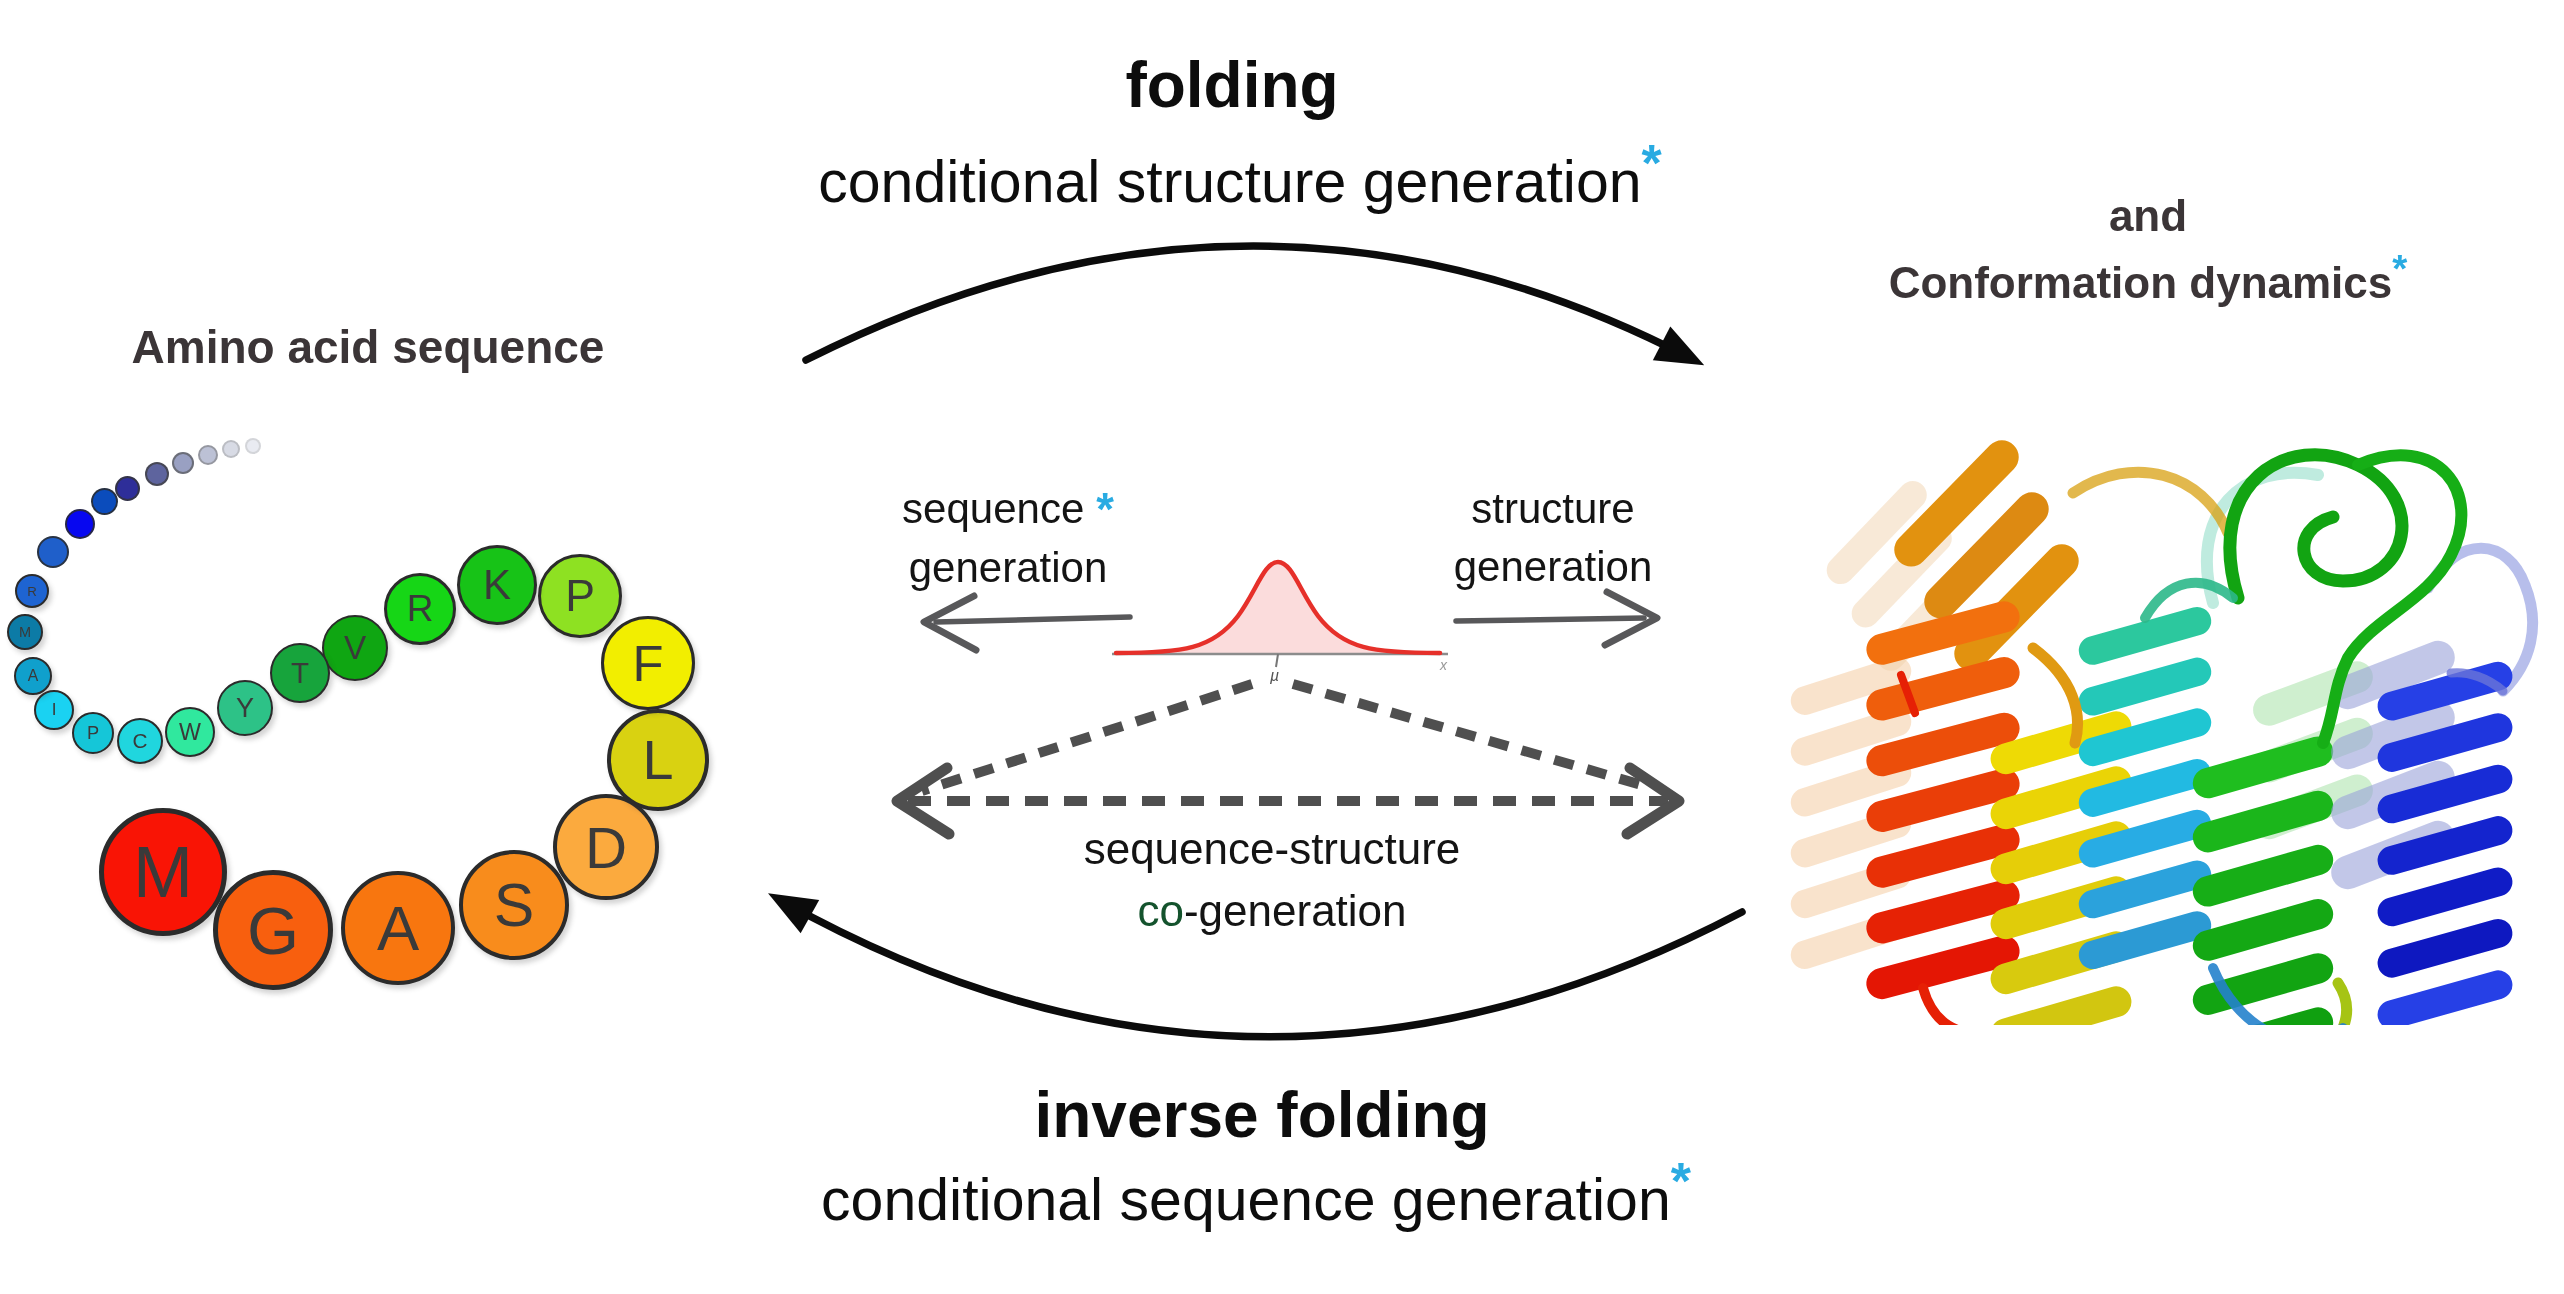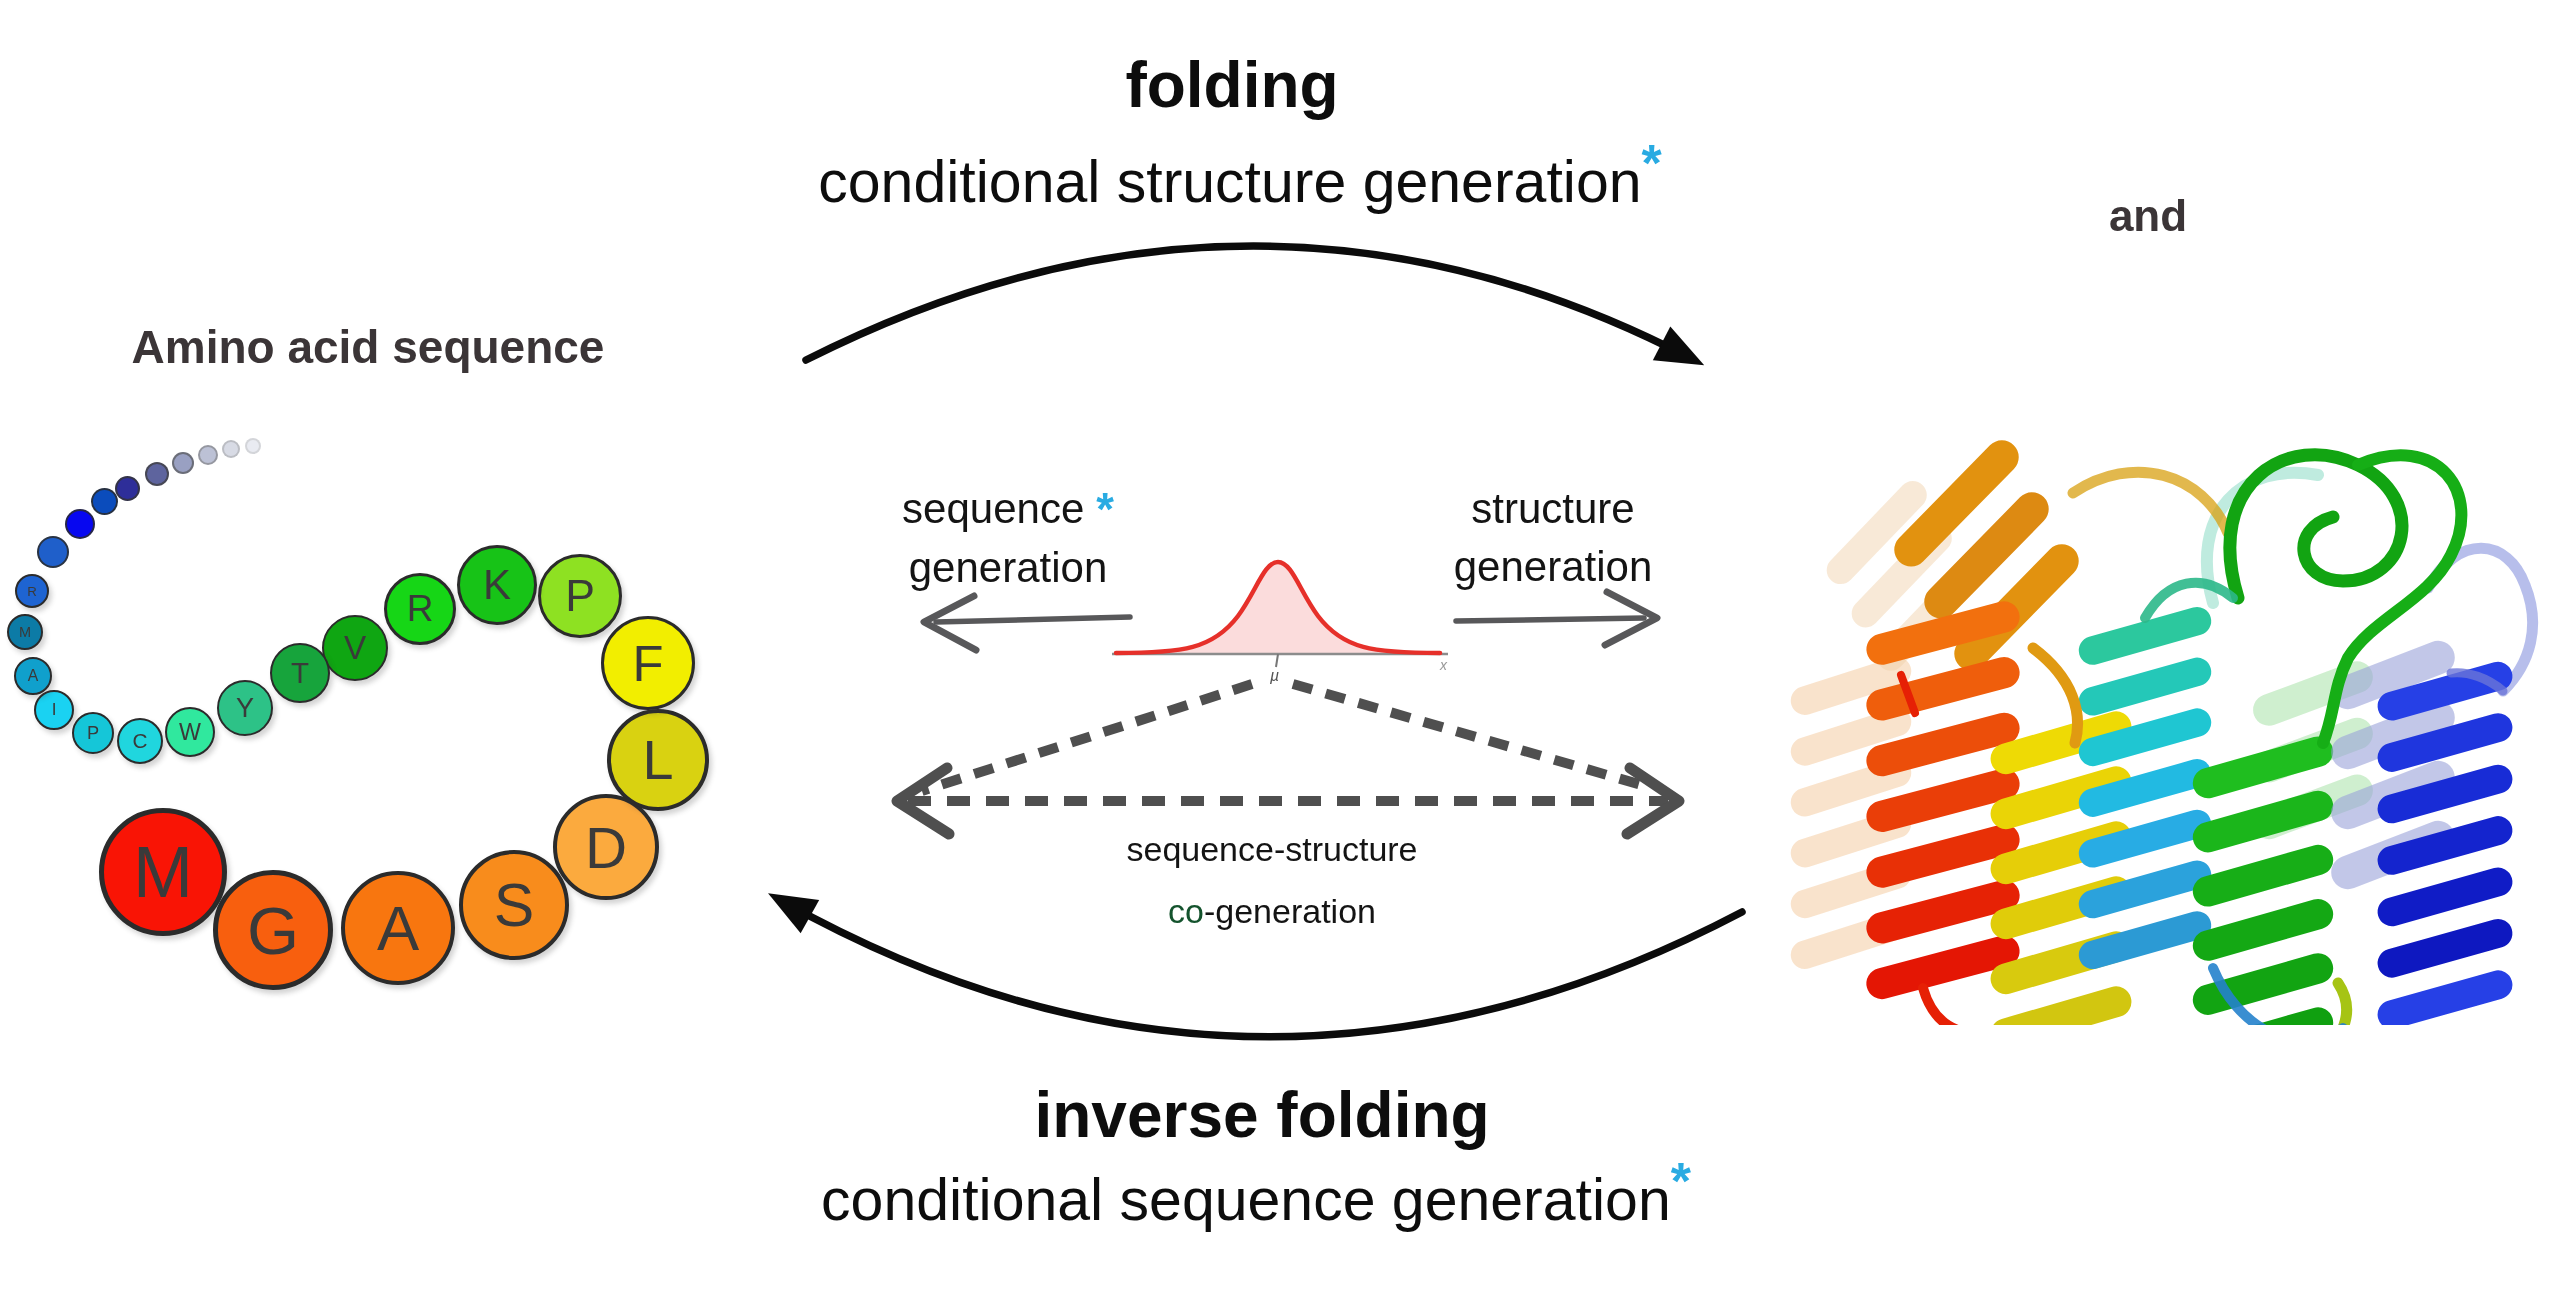--- a/index.html
+++ b/index.html
@@ -8,40 +8,43 @@
   .abs{position:absolute;}
   .center-text{position:absolute;transform:translateX(-50%);text-align:center;white-space:nowrap;}
   .h-bold{font-weight:700;color:#0d0d0d;font-size:64px;letter-spacing:0px;}
   .h-sub{color:#0d0d0d;font-size:59px;}
   .h-dark{font-weight:700;color:#3b3537;}
   .mid-label{font-size:42px;color:#141414;line-height:58px;}
   .ast{color:#29abe2;font-weight:700;}
   sup.ast{font-size:0.88em;vertical-align:super;line-height:0;}
   .mid-ast{font-size:1.08em;margin-left:12px;vertical-align:-2px;}
   .co-red{color:#14532d;}
-  .cogen{font-size:34px;color:#141414;line-height:62px;}
+  .cogen{font-size:44px;color:#141414;line-height:62px;}
   .residue{position:absolute;border-radius:50%;display:flex;align-items:center;justify-content:center;
            color:#3a3a3a;box-sizing:border-box;box-shadow:3px 4px 5px rgba(60,60,60,0.22);}
   .tail-dot{position:absolute;border-radius:50%;box-sizing:border-box;}
   svg{position:absolute;left:0;top:0;}
 </style>
 </head>
 <body>
 
 <div class="stage">
 
   <div class="center-text h-bold" style="left:1232px;top:48px;">folding</div>
   <div class="center-text h-sub" style="left:1240px;top:148px;">
     <span>conditional structure generation</span><sup class="ast">*</sup>
   </div>
 
   <div class="center-text h-dark" style="left:368px;top:320px;font-size:46px;">Amino acid sequence</div>
 
   <div class="center-text h-dark" style="left:2148px;top:182px;font-size:44px;line-height:67px;">
     <div>and</div>
+    <div>
+      <span>Conformation dynamics</span><sup class="ast">*</sup>
+    </div>
   </div>
 
   <div class="center-text mid-label" style="left:1008px;top:480px;">
     <div>
       <span>sequence</span><span class="ast mid-ast">*</span>
     </div>
     <div>generation</div>
   </div>
 
   <div class="center-text mid-label" style="left:1553px;top:480px;">

